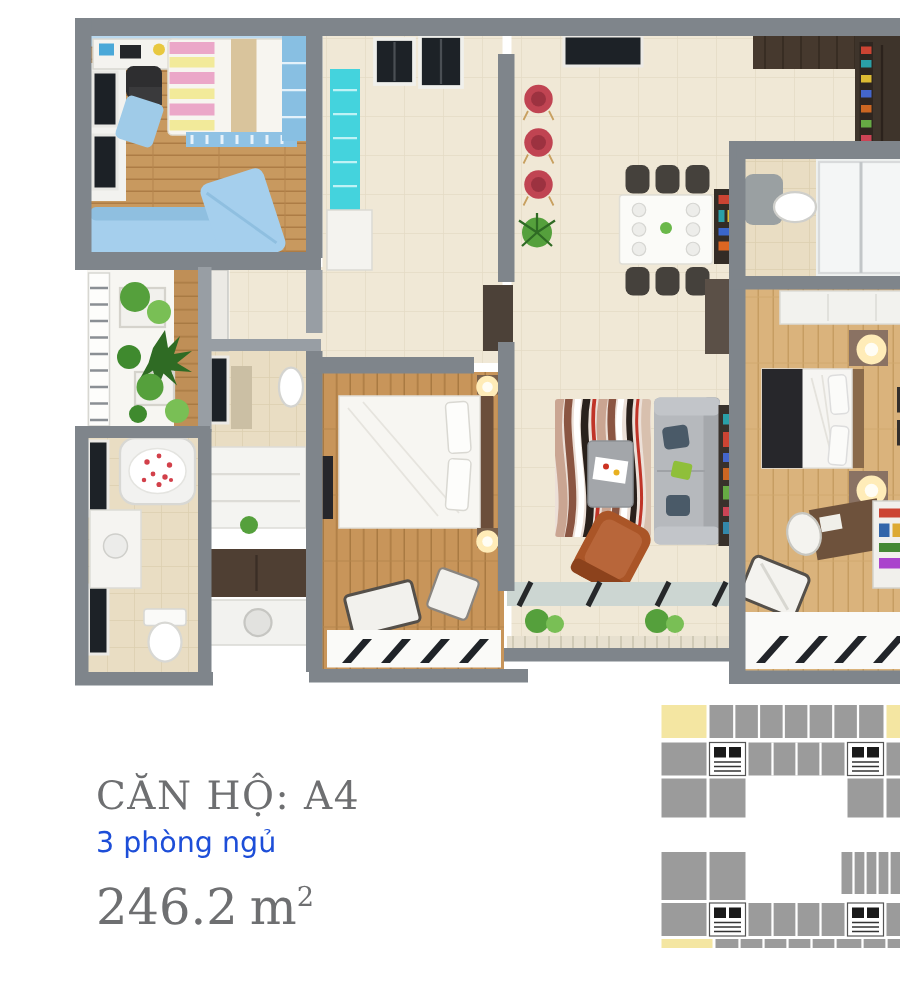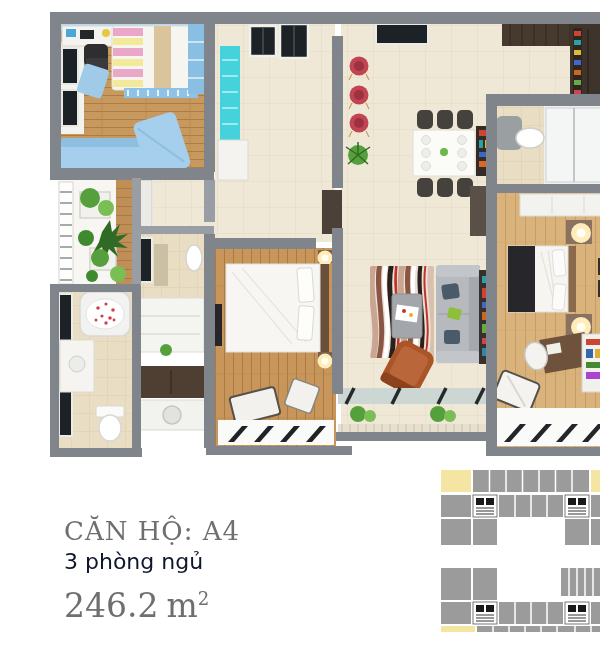--- a/index.html
+++ b/index.html
@@ -2,22 +2,22 @@
 <html style="--text-gray: #6e6f71; --wall-gray: #7f858b; --wall-light: #989ea4; --floor-cream: #f0e8d6; --wood-kids: #c8995f; --wood-bedroom: #c8955a; --wood-master: #dab37c; --blue-furniture: #a5cfed; --cyan-cabinet: #44d3dd; --kitchen-brown: #3e342b; --sofa-gray: #b6b9bd; --armchair-orange: #aa5527; --plate-red: #c04452; --rug-red: #c03428; --plant-green: #55a03c; --lamp-glow: #ffecb8; --keyplan-gray: #9b9b9b; --keyplan-yellow: #f4e6a2;"><head>
 <meta charset="utf-8">
 <style>
   html,body{margin:0;padding:0;background:#fff;}
   .canvas{position:relative;width:600px;height:632px;background:#fff;overflow:hidden;
           font-family:"DejaVu Sans","Liberation Sans",sans-serif;margin-left:36px;}
   .plan-svg{position:absolute;left:0;top:0;}
   .caption{position:absolute;left:28px;top:514px;color:var(--text-gray,#6e6f71);}
   .caption .title{font-family:"DejaVu Serif","Liberation Serif",serif;font-size:26px;
                   letter-spacing:1px;line-height:34px;}
-  .caption .beds{font-family:"DejaVu Sans","Liberation Sans",sans-serif;font-size:22px;
-                 line-height:26px;color:#0f172a;margin-top:1px;}
+  .caption .beds{font-family:"DejaVu Sans","Liberation Sans",sans-serif;font-size:19px;
+                 line-height:26px;color:#1d4ed8;margin-top:1px;}
   .caption .area{font-family:"DejaVu Serif","Liberation Serif",serif;font-size:33px;
                  line-height:40px;margin-top:4px;}
   .caption .area .u{margin-left:8px;}
   .caption .area sup{font-size:0.55em;}
   .keyplan-svg{position:absolute;left:393px;top:464px;}
   .wall{fill:var(--wall-gray,#7f858b);}
   .wallL{fill:var(--wall-light,#989ea4);}
   .kp-unit{fill:var(--keyplan-gray,#9b9b9b);}
   .kp-hl{fill:var(--keyplan-yellow,#f4e6a2);}
   .kp-div{stroke:#fff;stroke-width:1.5;}

